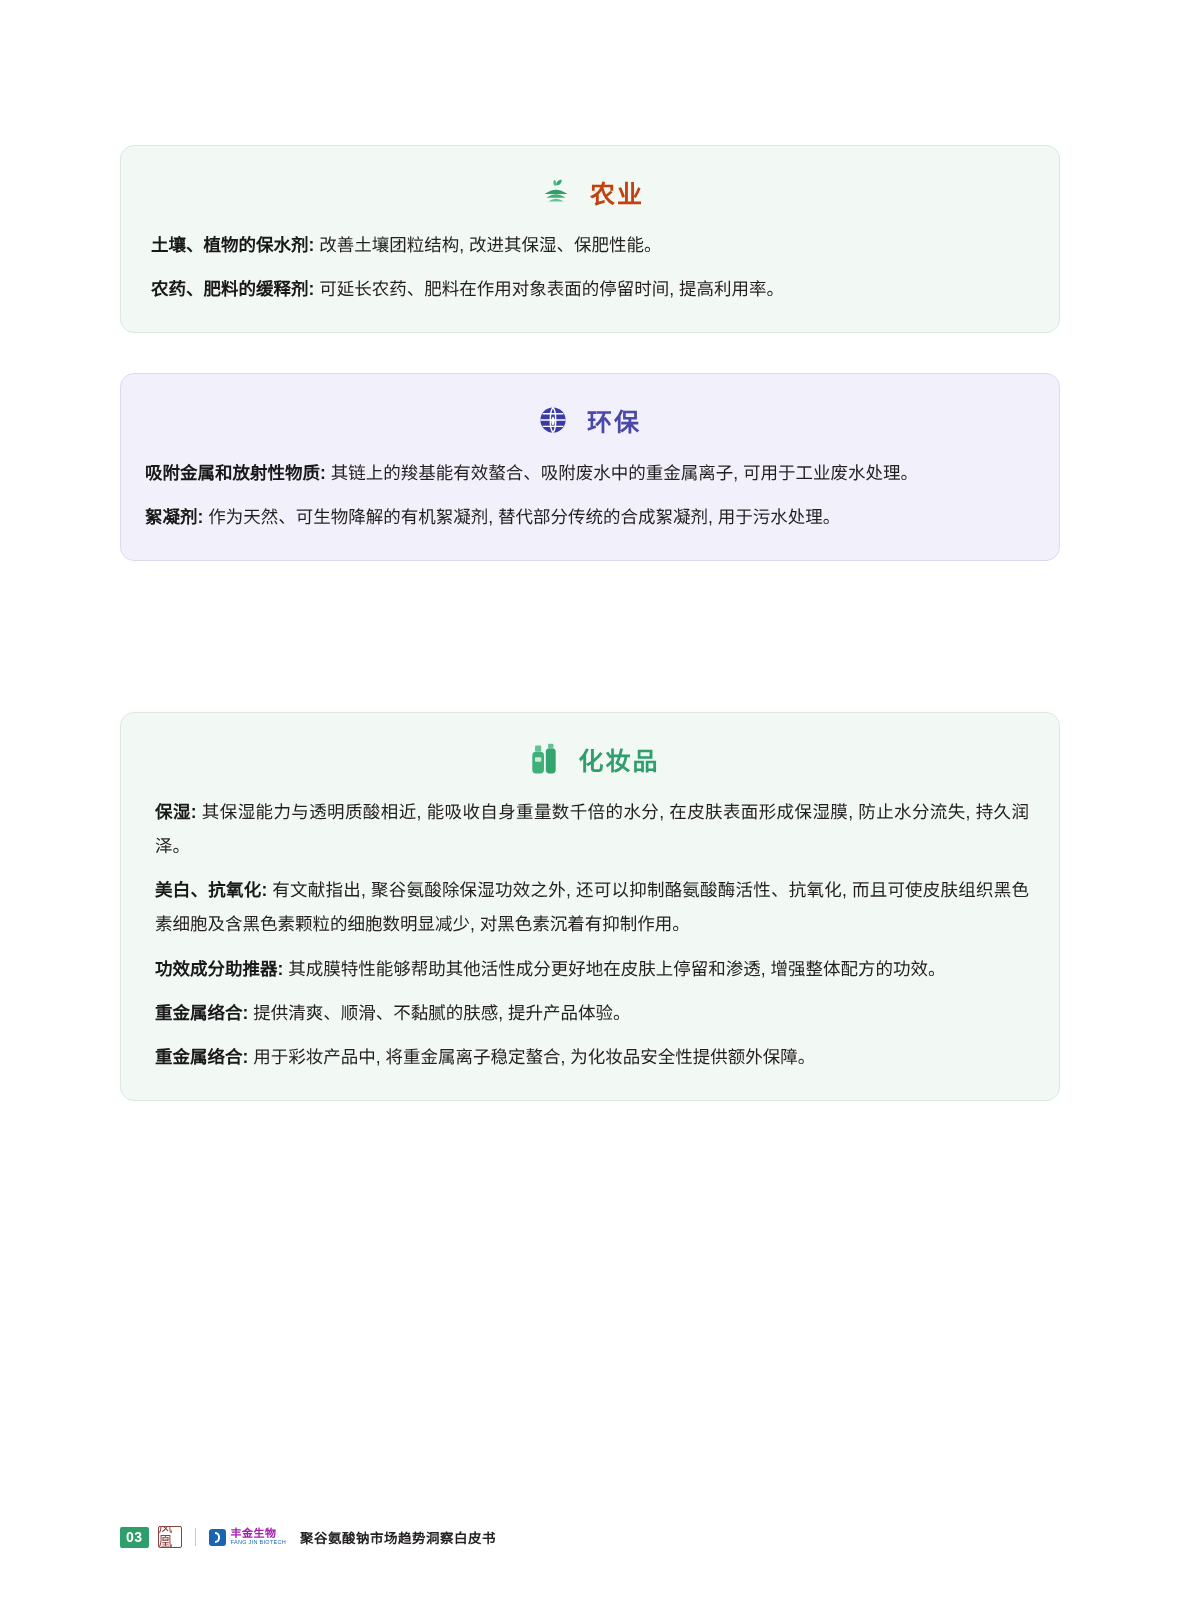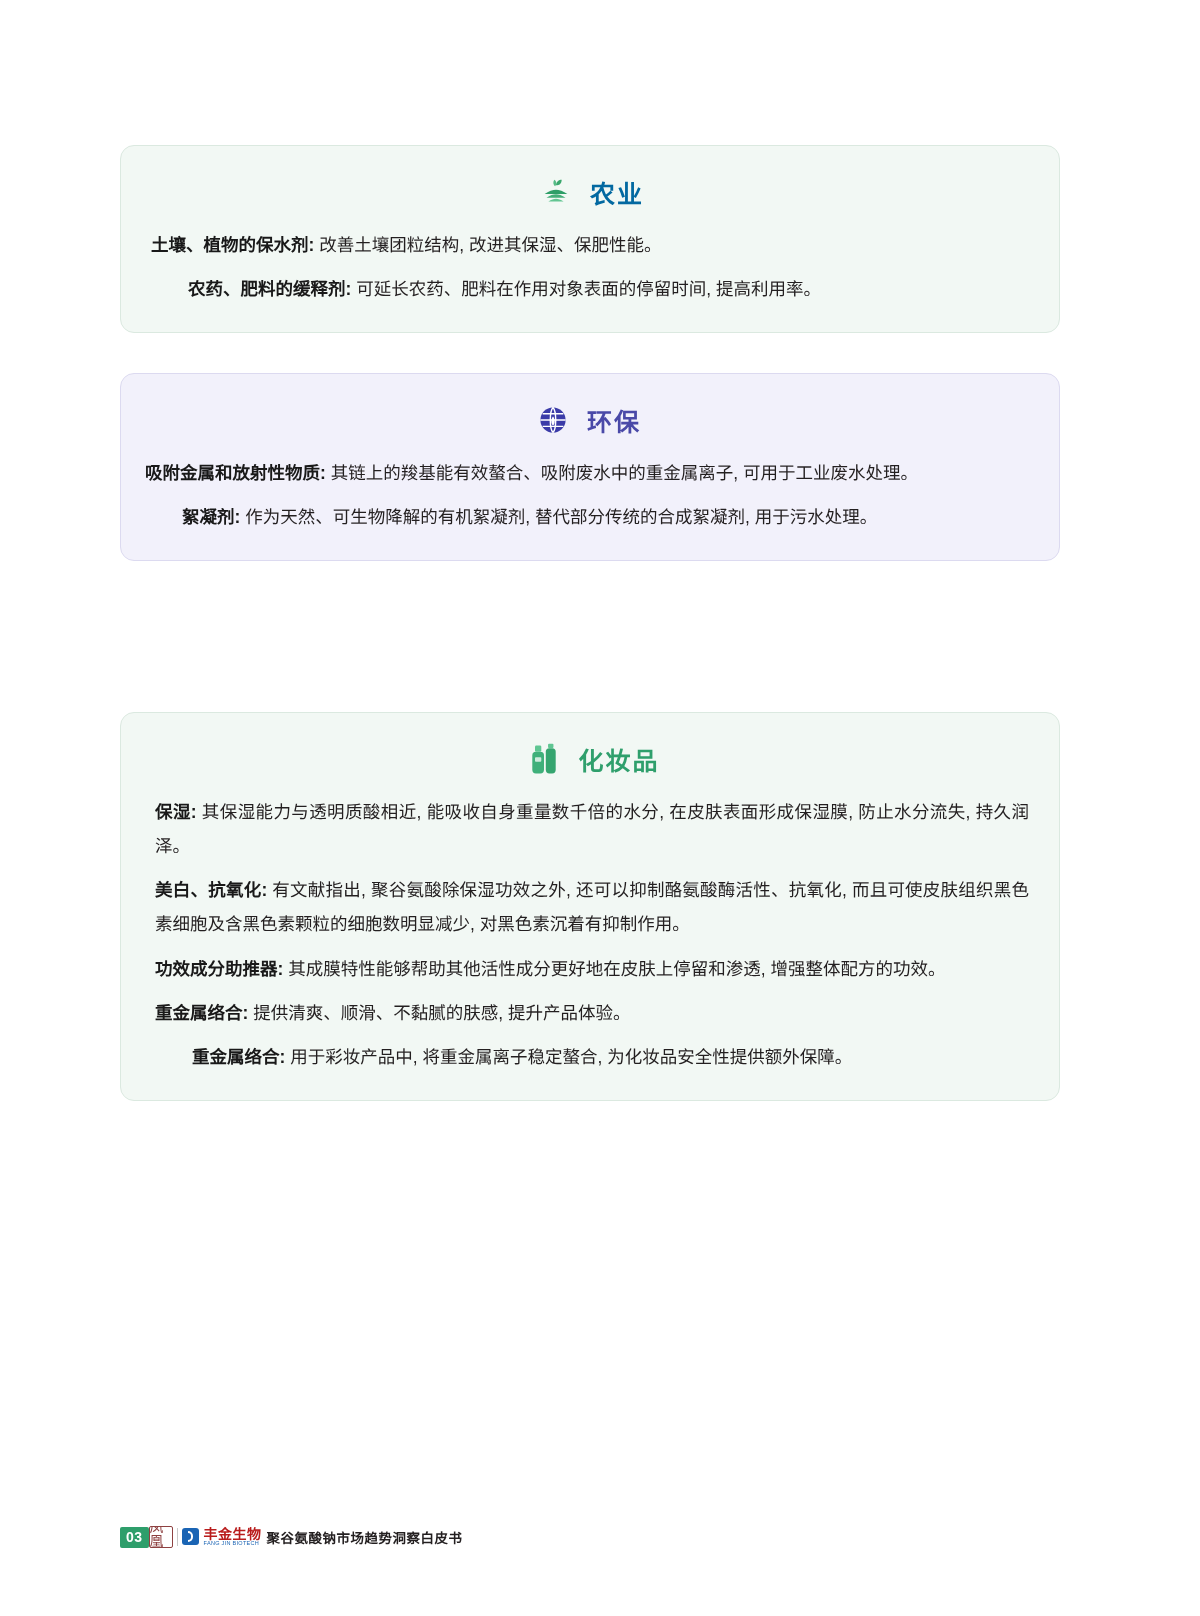--- a/index.html
+++ b/index.html
@@ -44,52 +44,53 @@
     align-items: center;
     justify-content: center;
     gap: 14px;
     margin-bottom: 16px;
   }
   .card-title {
     font-size: 25px;
     font-weight: bold;
     letter-spacing: 2px;
   }
-  .card.green .card-title { color: #0369a1; }
+  .card.green .card-title { color: #c2410c; }
   .card.purple .card-title { color: #4a49a8; }
   .card.green.cosmetic .card-title { color: #2f9f6c; }
 
   .icon-wrap {
     width: 40px;
     height: 40px;
     display: flex;
     align-items: center;
     justify-content: center;
   }
 
   .entry {
     font-size: 17.5px;
     line-height: 1.95;
     color: #231f20;
     margin: 0 0 10px 0;
     text-align: justify;
   }
-  .entry:last-child { margin-bottom: 0; margin-left: 37px; }
+  .entry:last-child { margin-bottom: 0; }
   .entry .term {
     font-weight: bold;
     color: #191919;
   }
 
   
   .footer {
     position: absolute;
     left: 120px;
     bottom: 68px;
     display: flex;
     align-items: center;
+    gap: 9px;
   }
   .page-num {
     background: #2e9e6b;
     color: #ffffff;
     font-size: 14px;
     font-weight: bold;
     padding: 2px 6px 3px 6px;
     border-radius: 2px;
     letter-spacing: 0.5px;
   }
@@ -143,23 +144,23 @@
     border-left: none;
     border-radius: 0 6px 6px 0;
     box-sizing: border-box;
   }
   .brand-text {
     display: flex;
     flex-direction: column;
     line-height: 1.05;
   }
   .brand-cn {
-    font-size: 14px;
-    font-weight: bold;
-    color: #b91c1c;
+    font-size: 11px;
+    font-weight: bold;
+    color: #a21caf;
     letter-spacing: 0.5px;
   }
   .brand-en {
     font-size: 5.5px;
     color: #1a64b4;
     letter-spacing: 0.3px;
   }
   .footer-title {
     font-size: 13.5px;
     font-weight: bold;

